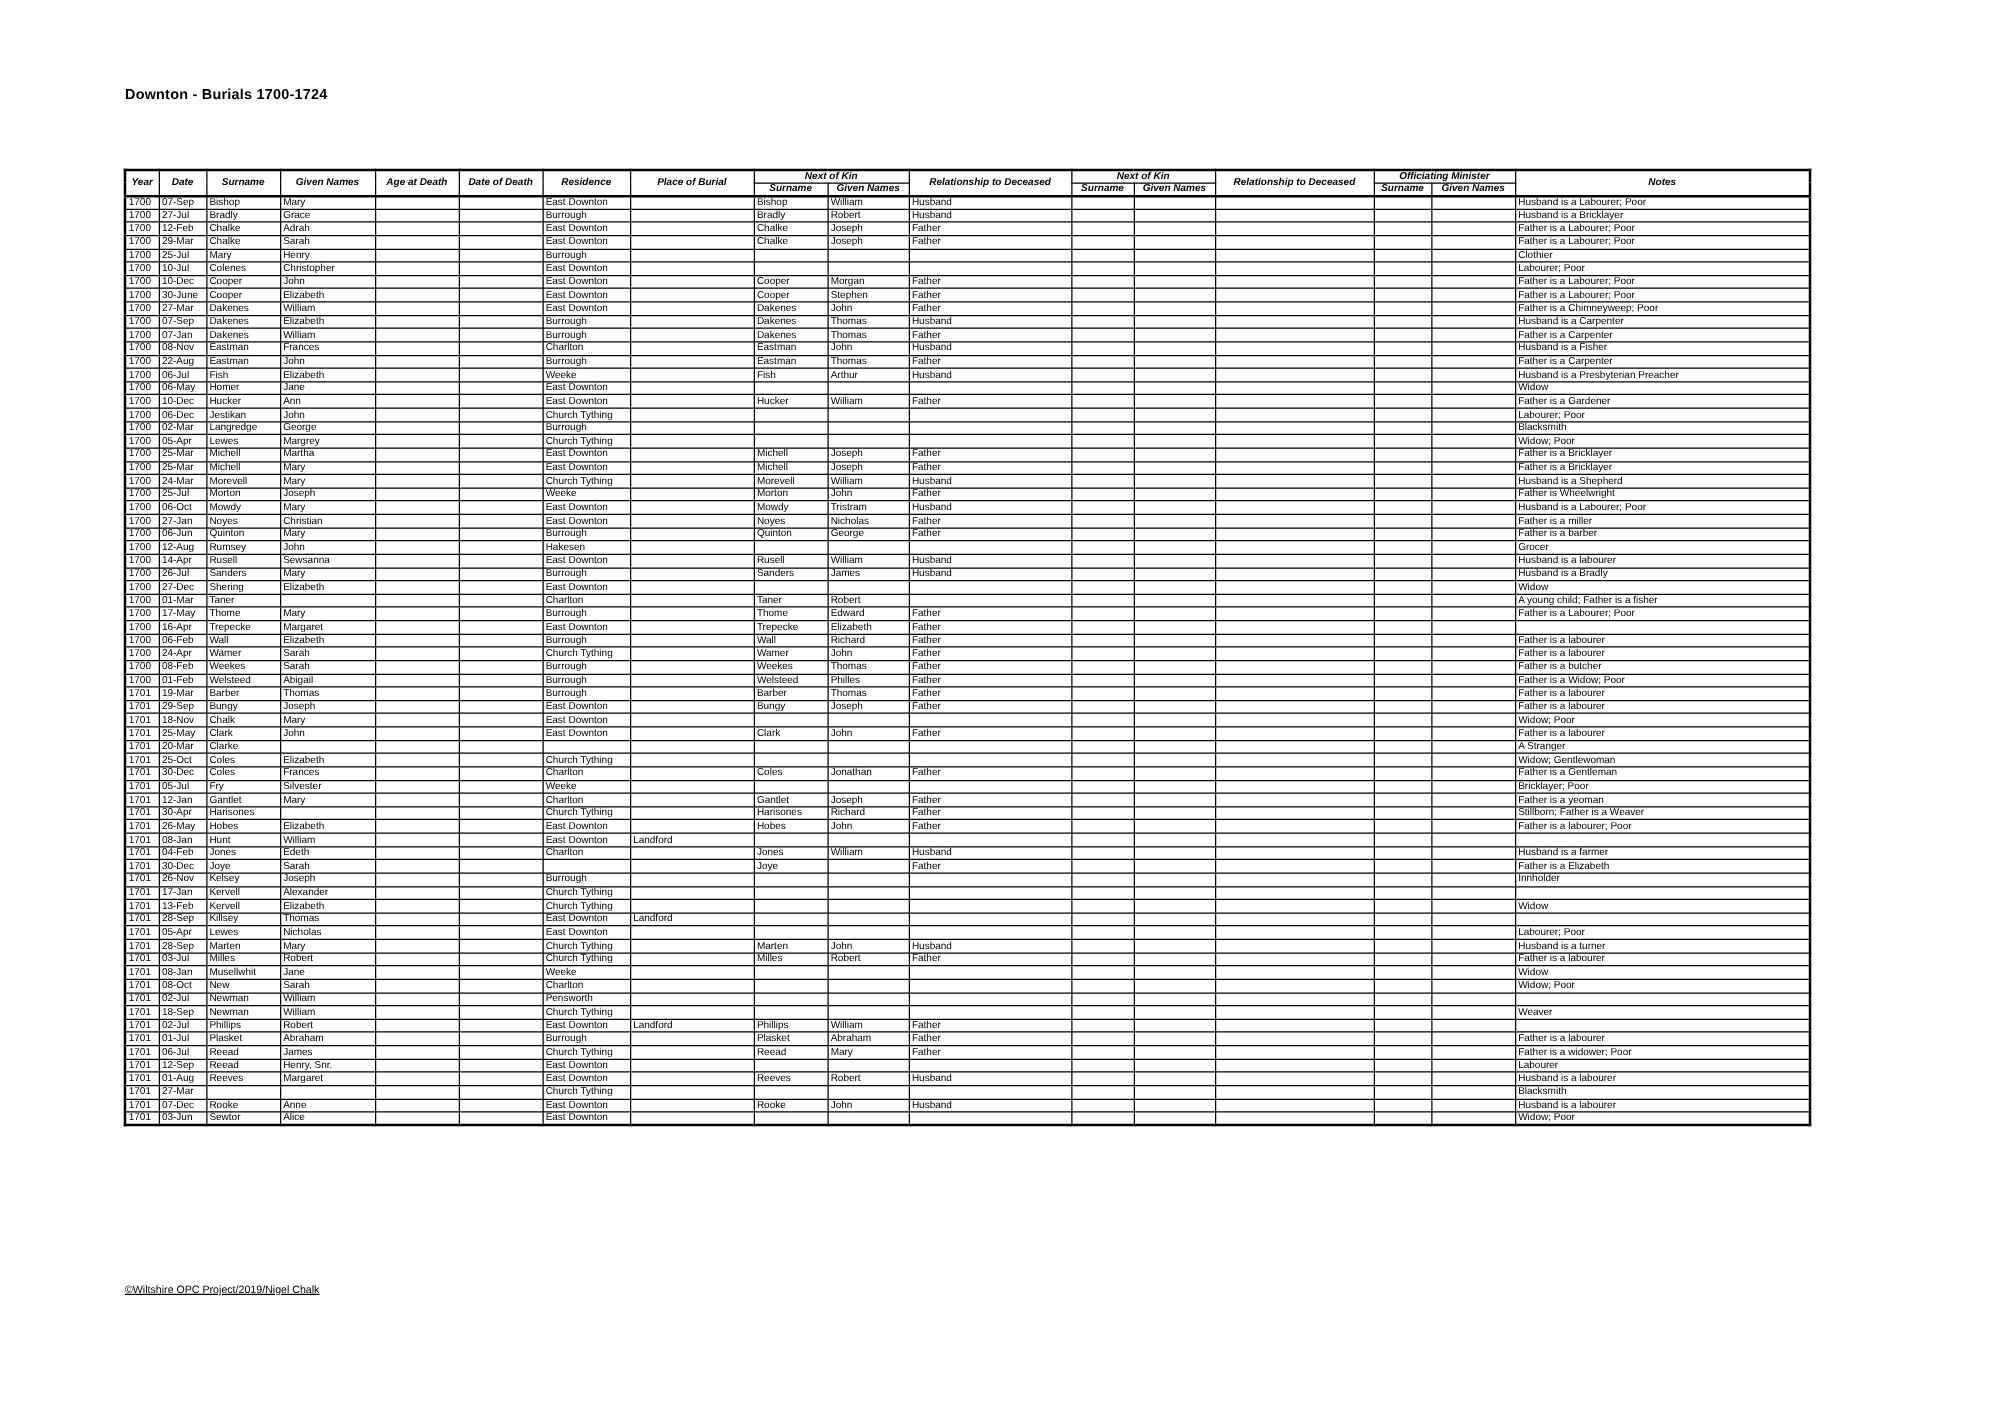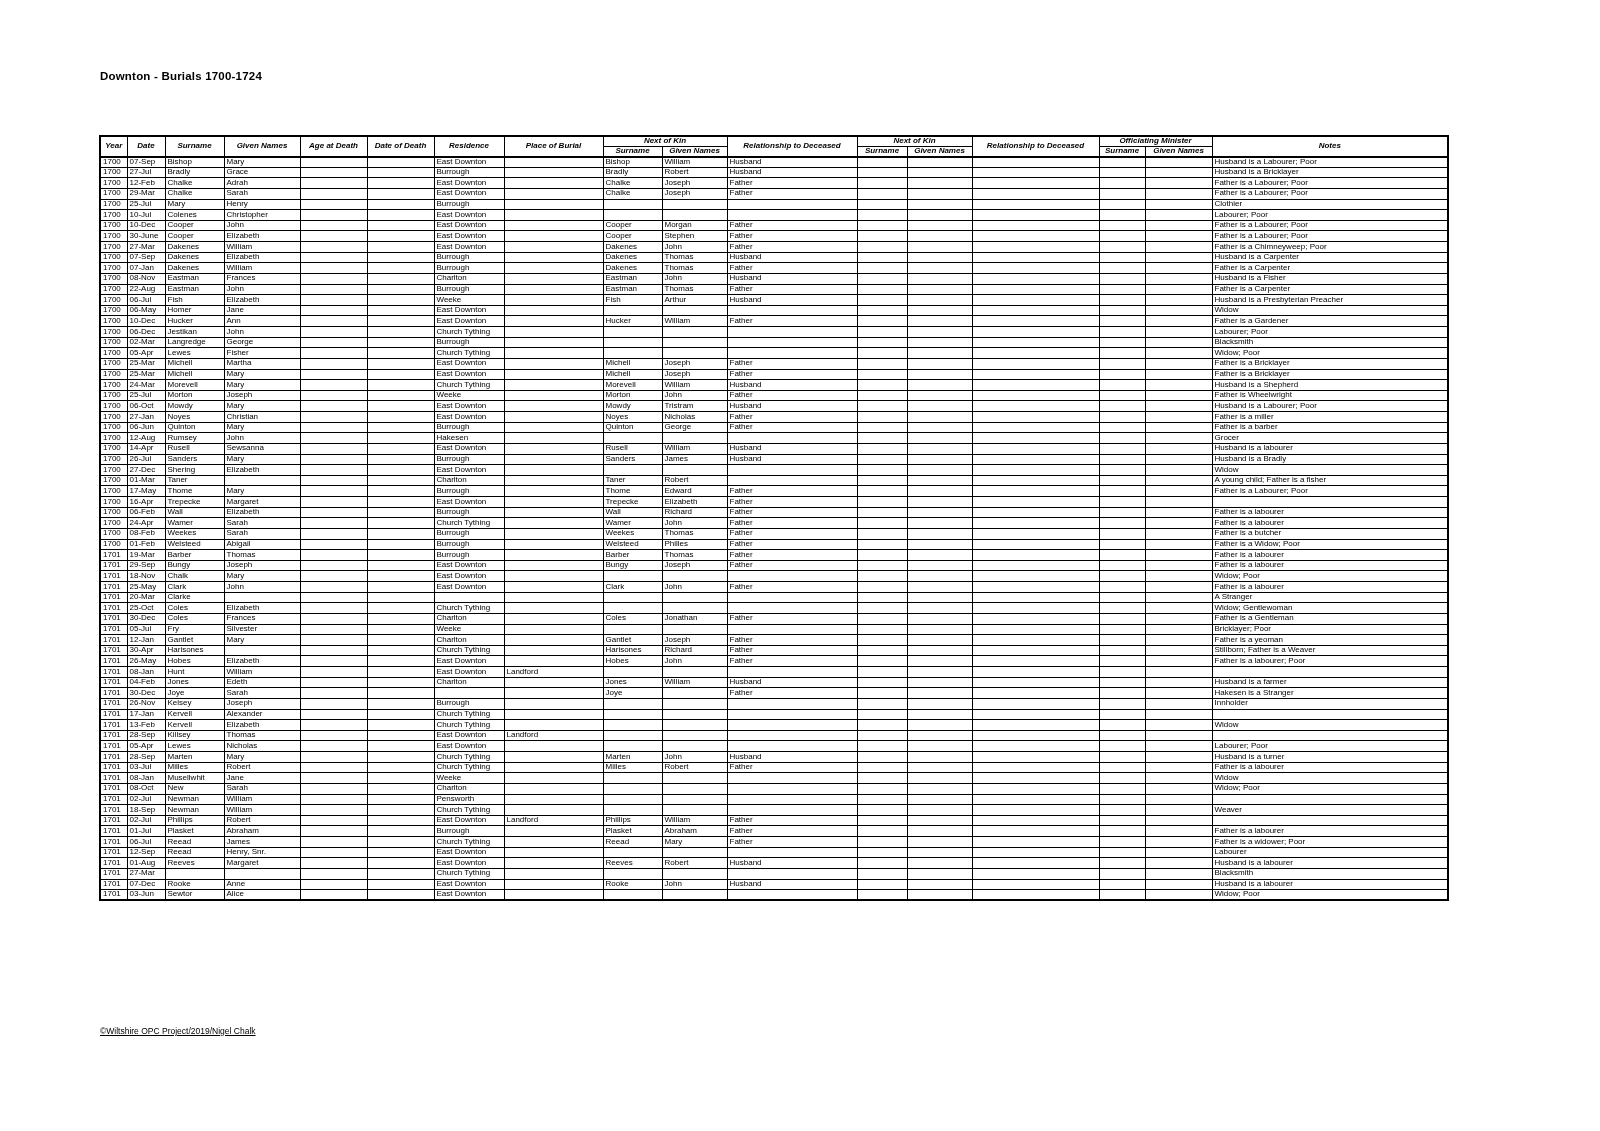--- a/index.html
+++ b/index.html
@@ -444,21 +444,21 @@
         <td></td>
         <td></td>
         <td></td>
         <td></td>
         <td>Blacksmith</td>
       </tr>
       <tr>
         <td>1700</td>
         <td>05-Apr</td>
         <td>Lewes</td>
-        <td>Fisher</td>
+        <td>Margrey</td>
         <td></td>
         <td></td>
         <td>Church Tything</td>
         <td></td>
         <td></td>
         <td></td>
         <td></td>
         <td></td>
         <td></td>
         <td></td>
@@ -1065,21 +1065,21 @@
         <td></td>
         <td></td>
         <td>Joye</td>
         <td></td>
         <td>Father</td>
         <td></td>
         <td></td>
         <td></td>
         <td></td>
         <td></td>
-        <td>Hakesen is a Stranger</td>
+        <td>Father is a Elizabeth</td>
       </tr>
       <tr>
         <td>1701</td>
         <td>26-Nov</td>
         <td>Kelsey</td>
         <td>Joseph</td>
         <td></td>
         <td></td>
         <td>Burrough</td>
         <td></td>

